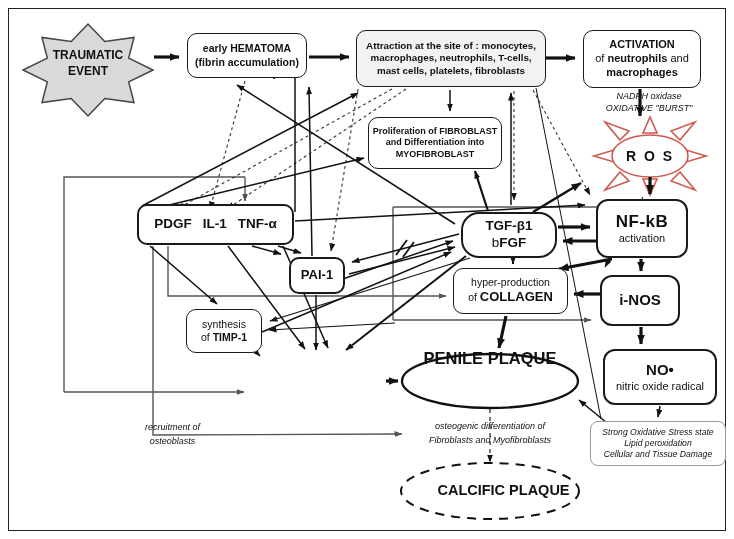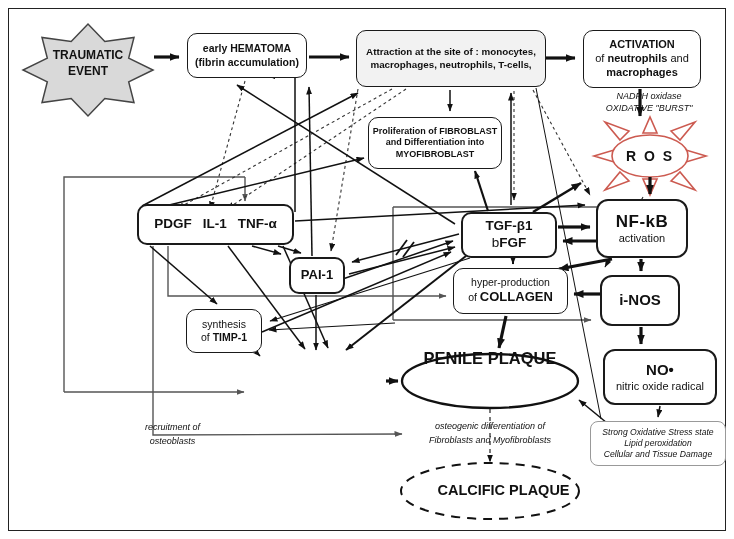--- a/index.html
+++ b/index.html
@@ -135,20 +135,21 @@
   </div>
 
   <div class="box b" style="left:187px;top:33px;width:120px;height:45px;font-size:10.5px;">
     <div>early HEMATOMA</div>
     <div>(fibrin accumulation)</div>
   </div>
 
   <div class="box b fillgray" style="left:356px;top:30px;width:190px;height:57px;font-size:9.8px;">
     <div>Attraction at the site of : monocytes,</div>
     <div>macrophages, neutrophils, T-cells,</div>
+    <div>mast cells, platelets, fibroblasts</div>
   </div>
 
   <div class="box" style="left:583px;top:30px;width:118px;height:58px;font-size:11px;">
     <div class="b">ACTIVATION</div>
     <div><span>of </span><span class="b">neutrophils</span><span> and</span></div>
     <div class="b">macrophages</div>
   </div>
 
   <div class="lbl it" style="left:586px;top:90px;width:126px;font-size:9px;line-height:1.35;">
     <div>NADPH oxidase</div>
@@ -169,21 +170,21 @@
     <div>and Differentiation into</div>
     <div>MYOFIBROBLAST</div>
   </div>
 
   <div class="box mid b" style="left:137px;top:204px;width:157px;height:41px;font-size:13.5px;flex-direction:row;gap:11px;">
     <span>PDGF</span>
     <span>IL-1</span>
     <span>TNF-α</span>
   </div>
 
-  <div class="box mid" style="left:461px;top:212px;width:96px;height:46px;font-size:13.5px;">
+  <div class="box mid" style="left:461px;top:212px;width:96px;height:46px;font-size:13.5px;border-radius:18px;">
     <div class="b">TGF-β1</div>
     <div><span>b</span><span class="b">FGF</span></div>
   </div>
 
   <div class="box mid b" style="left:289px;top:257px;width:56px;height:37px;font-size:13px;">
     <div>PAI-1</div>
   </div>
 
   <div class="box" style="left:453px;top:268px;width:115px;height:46px;font-size:10.5px;">
     <div>hyper-production</div>

